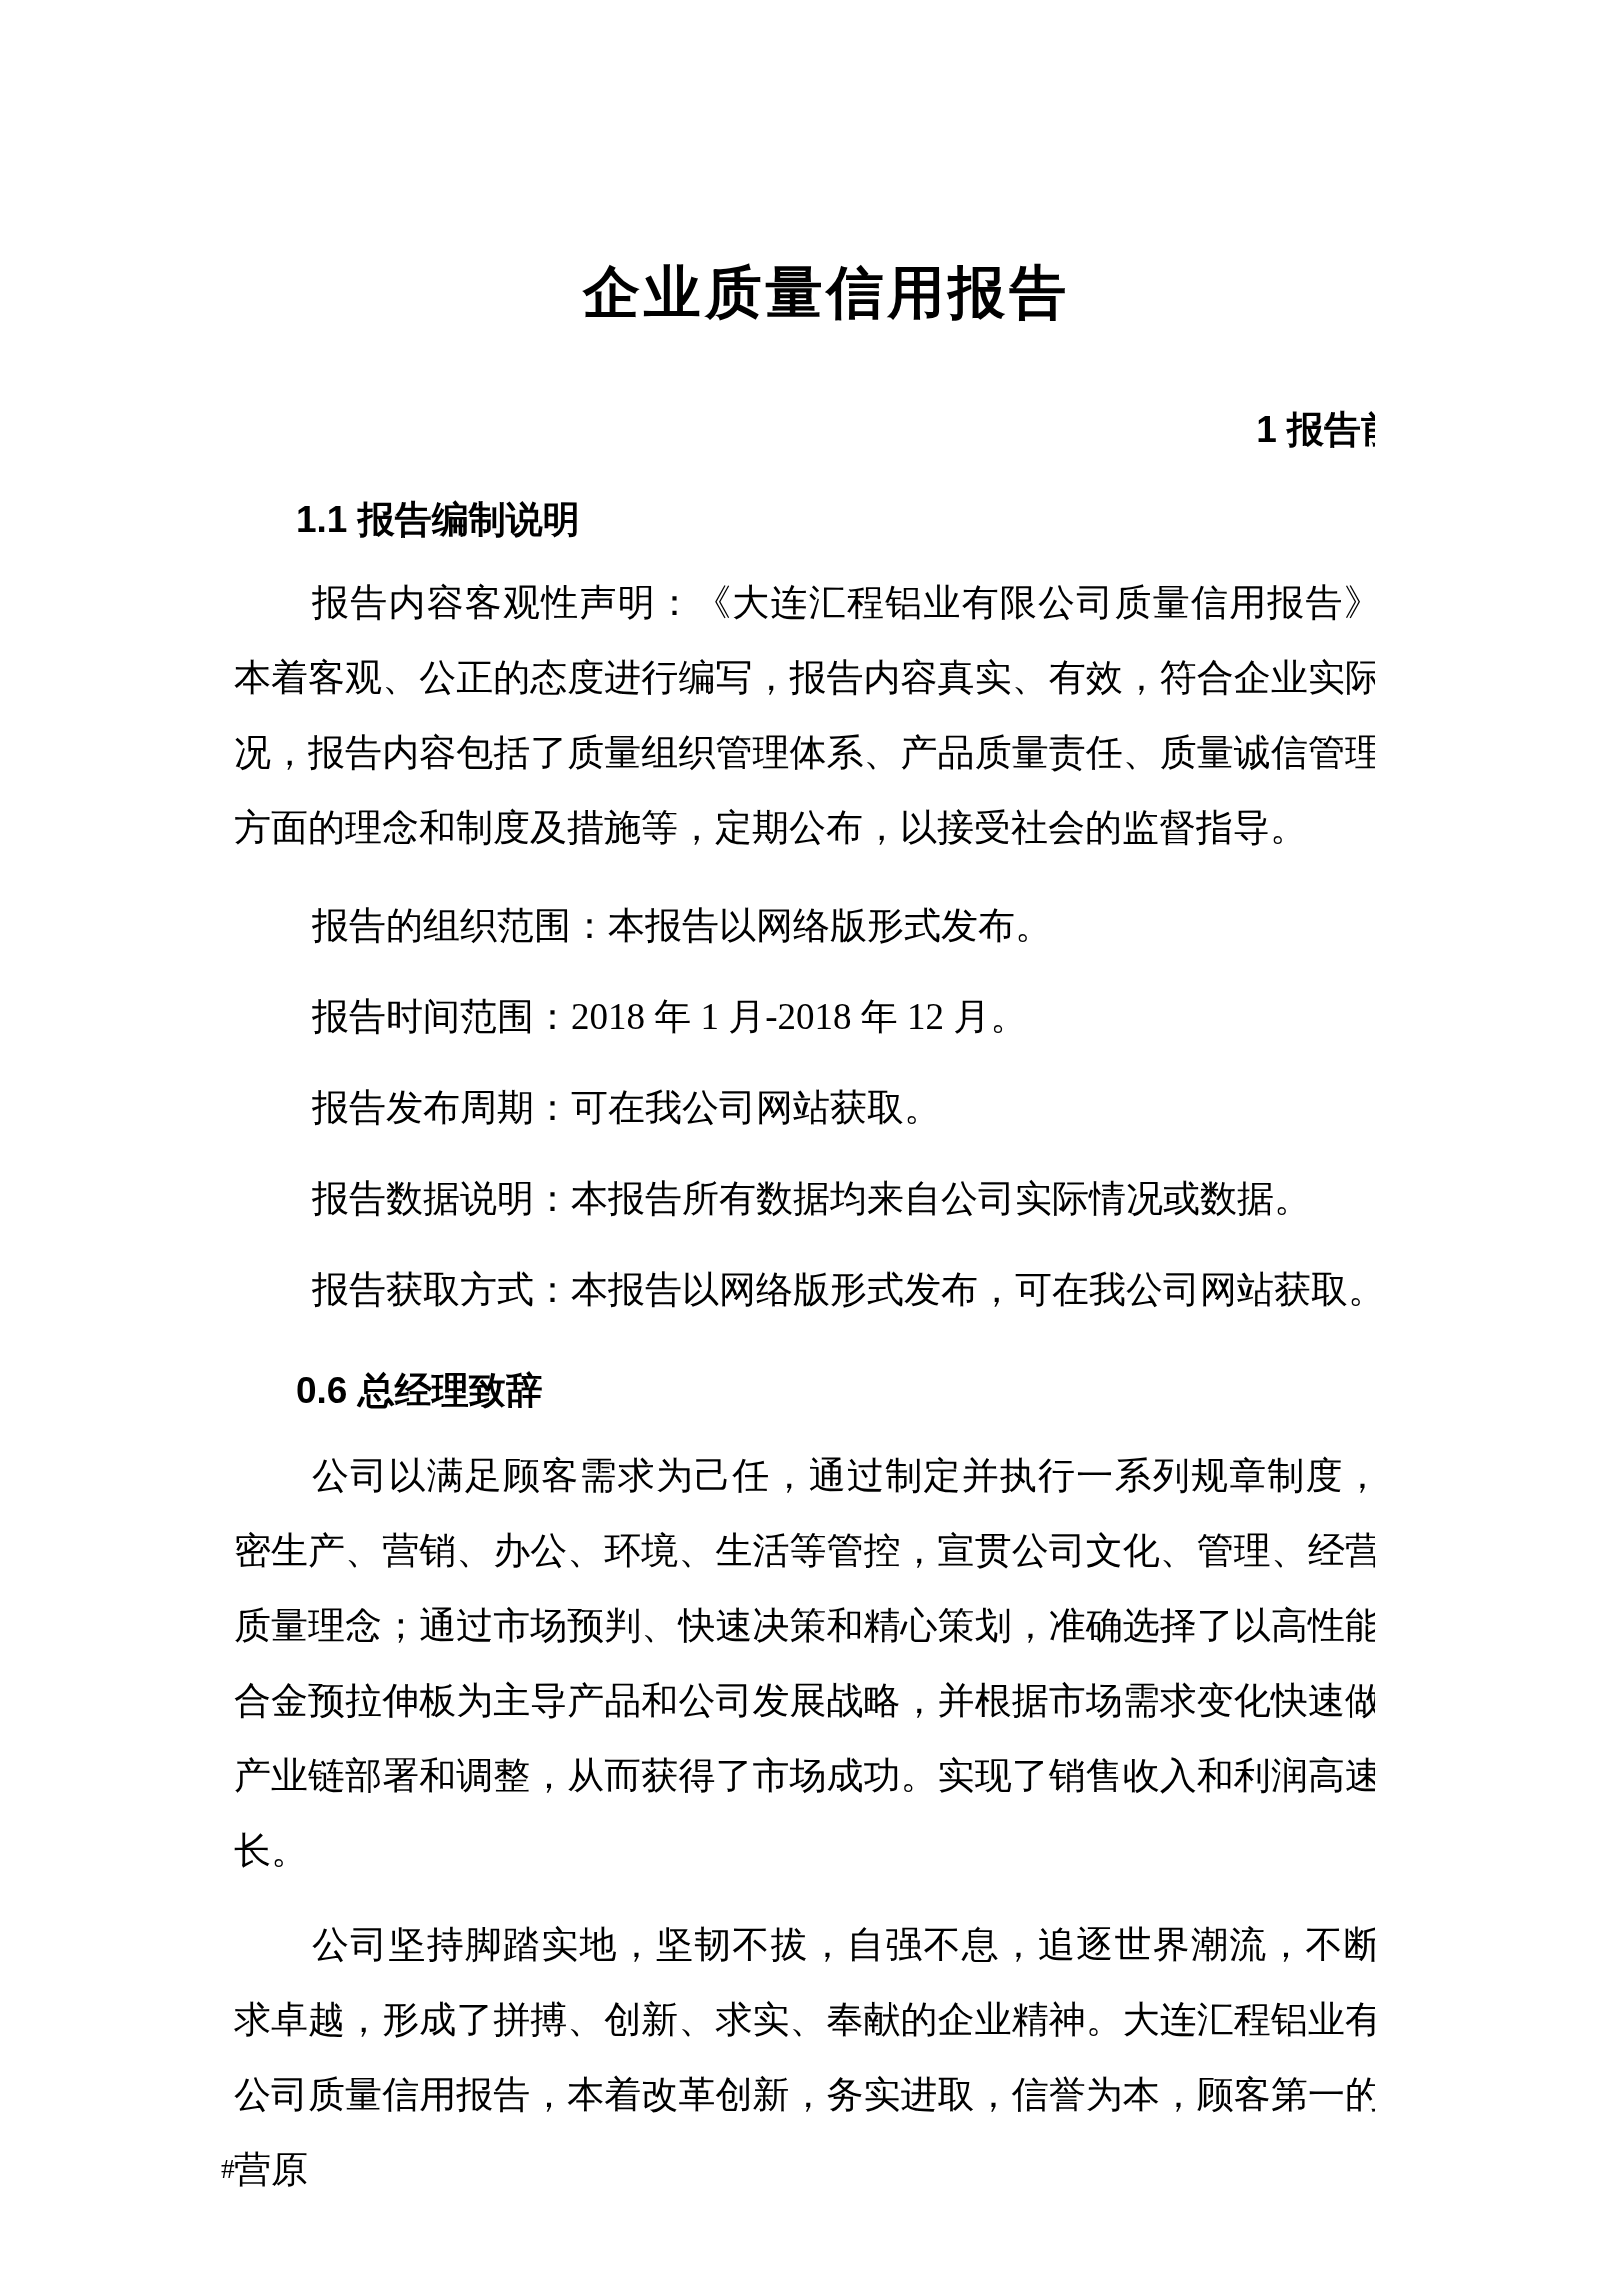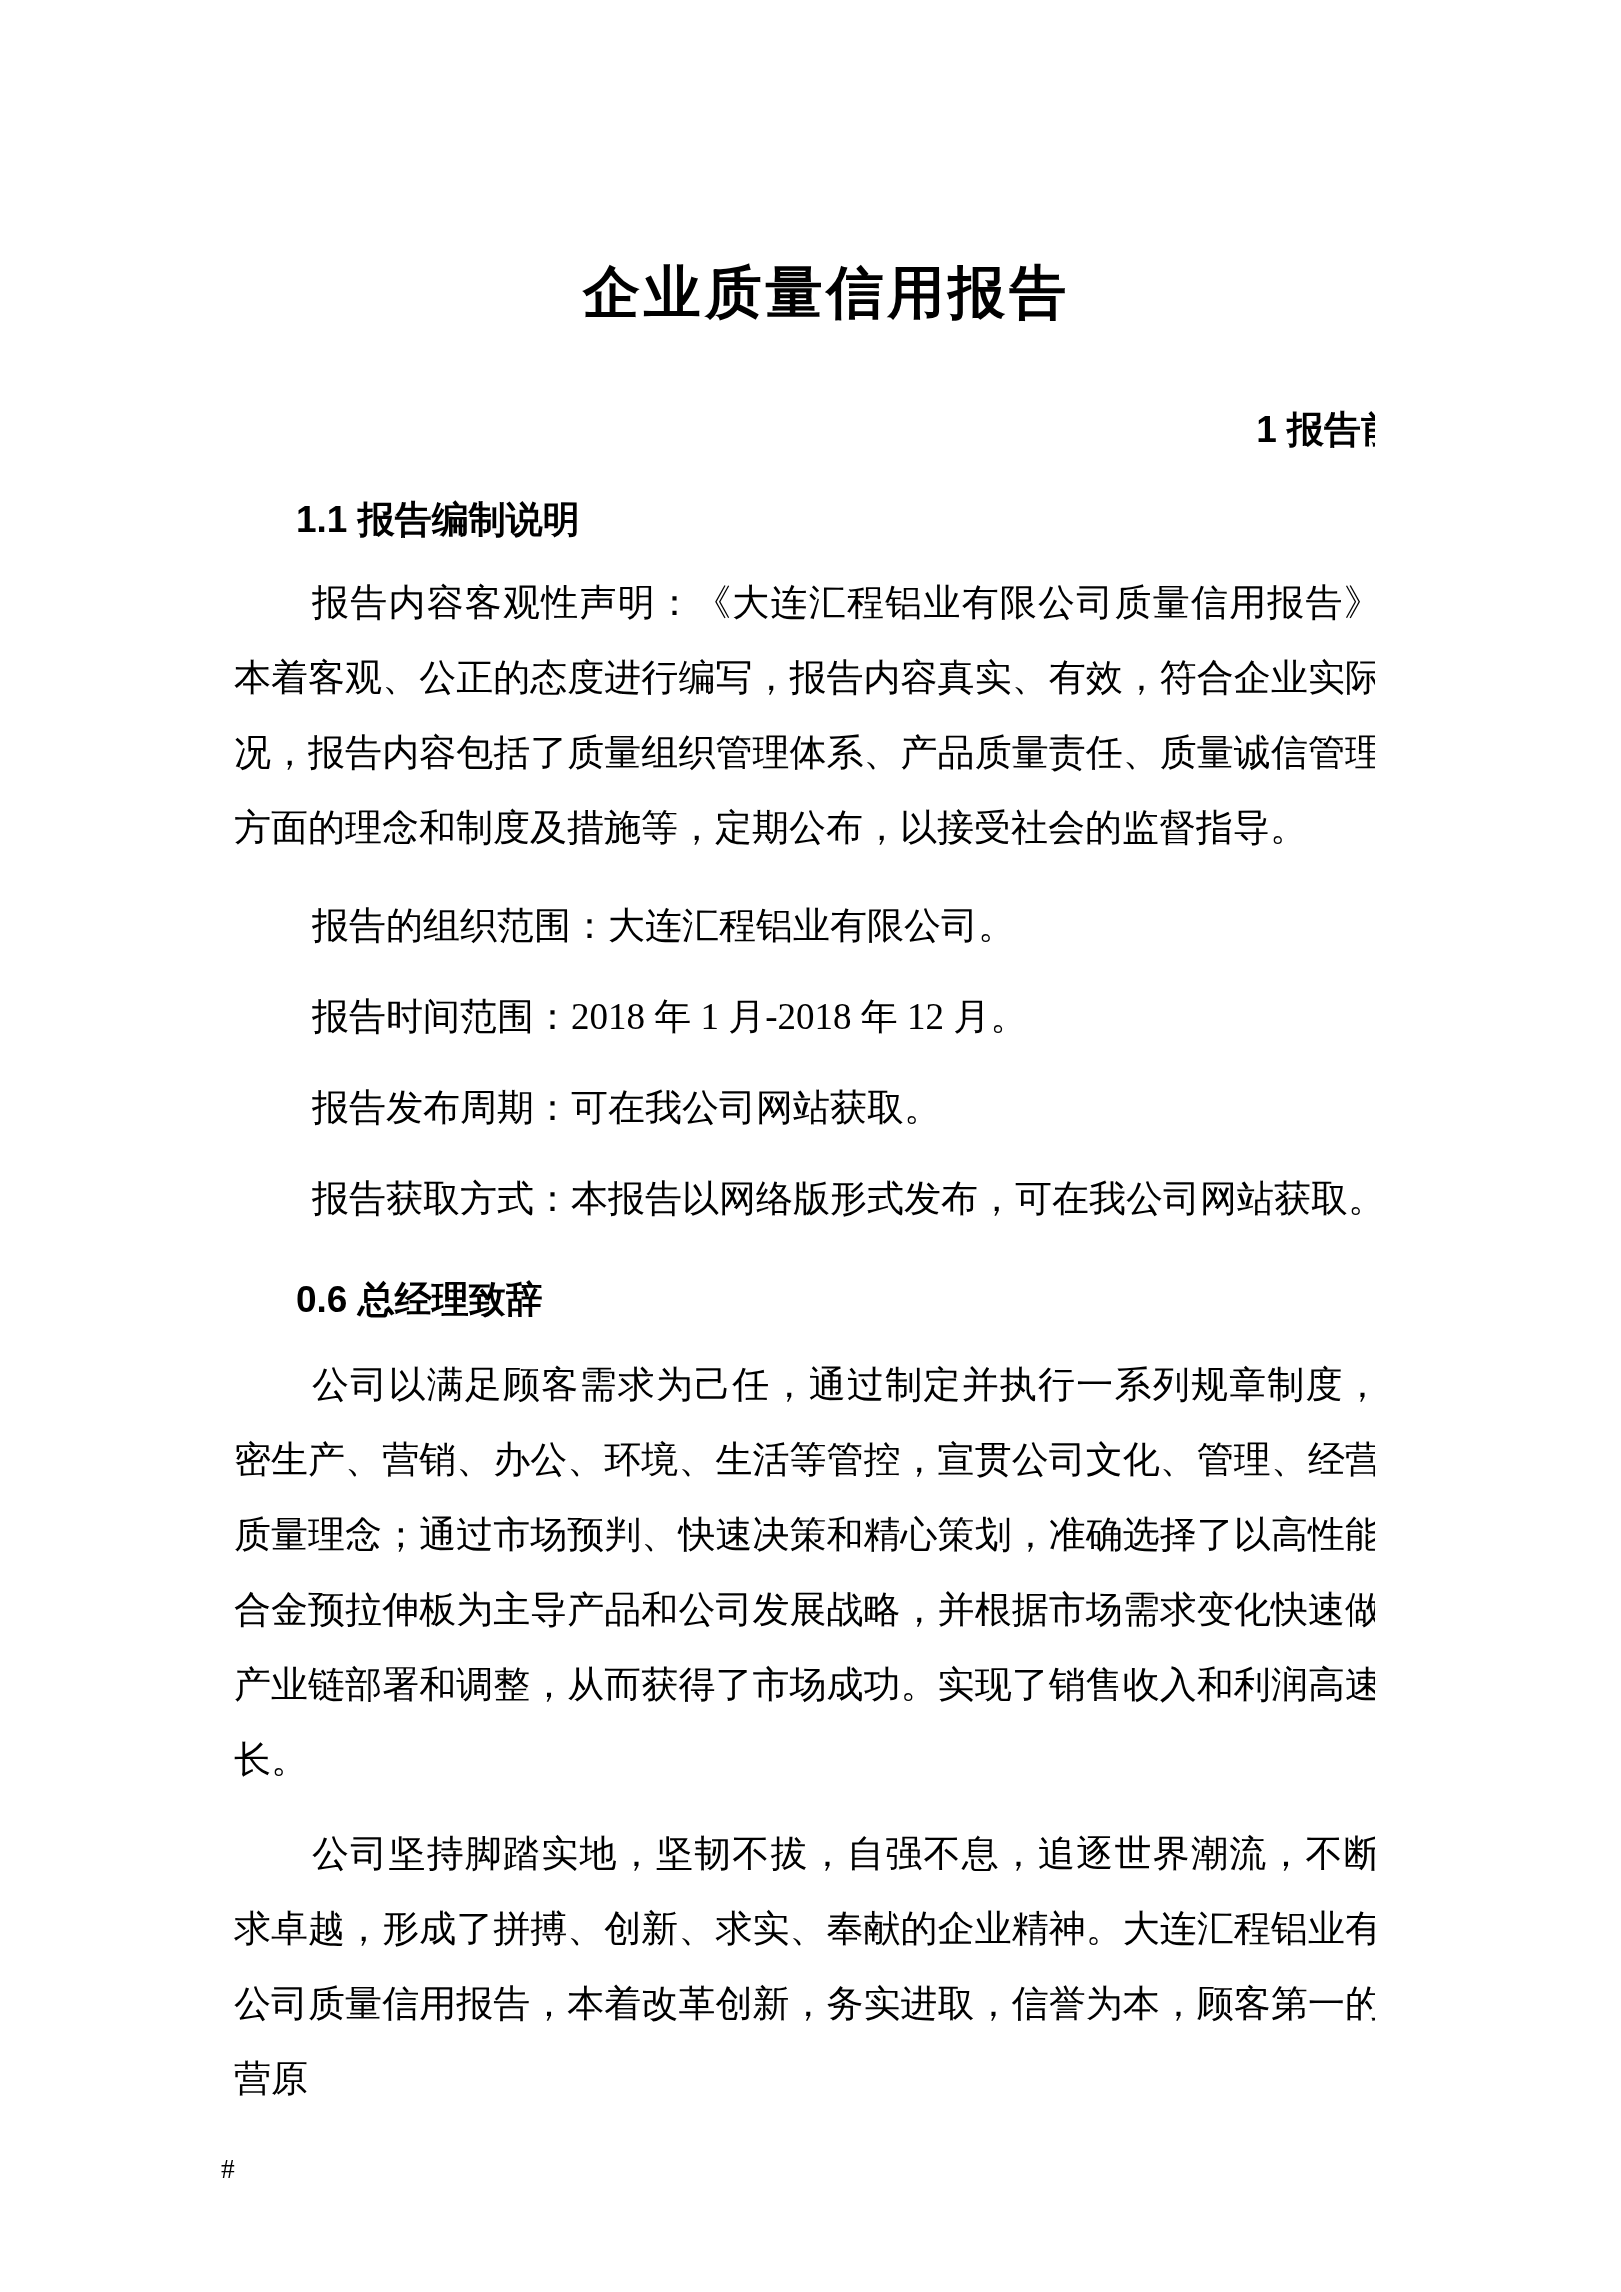--- a/index.html
+++ b/index.html
@@ -78,23 +78,24 @@
 <div class="page">
   <div class="content">
     <h1 class="doc-title">企业质量信用报告</h1>
 
     <h2 class="h-sec h-sec1">1 报告前言</h2>
 
     <h3 class="h-sec h-sec1-1">1.1 报告编制说明</h3>
 
     <p class="body-para first">报告内容客观性声明：《大连汇程铝业有限公司质量信用报告》是本着客观、公正的态度进行编写，报告内容真实、有效，符合企业实际情况，报告内容包括了质量组织管理体系、产品质量责任、质量诚信管理等方面的理念和制度及措施等，定期公布，以接受社会的监督指导。</p>
 
-    <p class="meta-line first">报告的组织范围：大连汇程铝业有限公司。</p>
+    <p class="meta-line first">报告的组织范围：本报告以网络版形式发布。</p>
     <p class="meta-line">报告时间范围：2018 年 1 月-2018 年 12 月。</p>
     <p class="meta-line">报告发布周期：可在我公司网站获取。</p>
+    <p class="meta-line">报告数据说明：本报告所有数据均来自公司实际情况或数据。</p>
     <p class="meta-line">报告获取方式：本报告以网络版形式发布，可在我公司网站获取。</p>
 
     <h3 class="h-sec h-sec1-2">0.6 总经理致辞</h3>
 
     <p class="body-para after-head">公司以满足顾客需求为己任，通过制定并执行一系列规章制度，严密生产、营销、办公、环境、生活等管控，宣贯公司文化、管理、经营、质量理念；通过市场预判、快速决策和精心策划，准确选择了以高性能铝合金预拉伸板为主导产品和公司发展战略，并根据市场需求变化快速做出产业链部署和调整，从而获得了市场成功。实现了销售收入和利润高速增长。</p>
     <p class="body-para after-head">公司坚持脚踏实地，坚韧不拔，自强不息，追逐世界潮流，不断追求卓越，形成了拼搏、创新、求实、奉献的企业精神。大连汇程铝业有限公司质量信用报告，本着改革创新，务实进取，信誉为本，顾客第一的经营原</p>
   </div>
 
   <div class="footer-mark">#</div>
 

